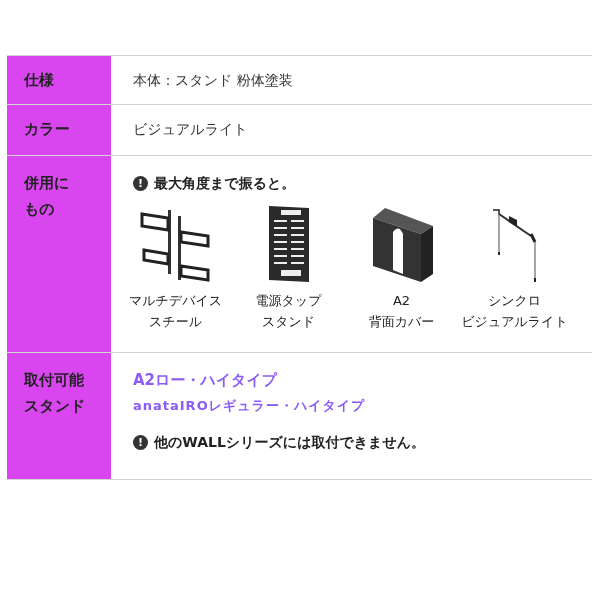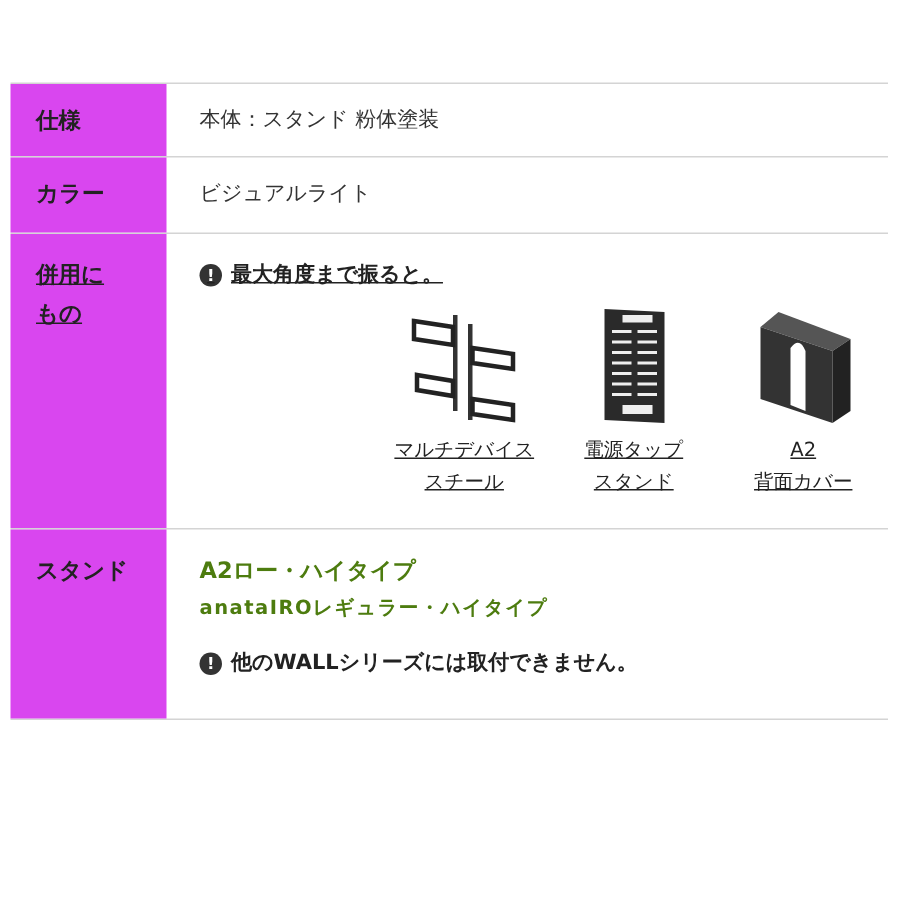--- a/index.html
+++ b/index.html
@@ -6,32 +6,32 @@
   body { width: 600px; height: 600px; position: relative; overflow: hidden;
          font-family: "DejaVu Sans", "Liberation Sans", sans-serif; color: #222; }
   .spec-table { position: absolute; left: 7px; top: 55px; width: 585px;
                 border-top: 1px solid #d4d4d4; }
   .row { display: flex; border-bottom: 1px solid #d4d4d4; box-sizing: border-box; }
   .label { width: 104px; background: #d946ef; box-sizing: border-box;
            padding: 14px 0 0 17px; font-weight: bold; font-size: 15px; line-height: 26px;
            color: #222; }
   .value { flex: 1; box-sizing: border-box; padding: 14px 0 0 22px; font-size: 14px;
            line-height: 26px; color: #333; }
-  .r1 { height: 49px; } .r2 { height: 51px; } .r3 { height: 197px; text-decoration: underline; }
+  .r1 { height: 49px; } .r2 { height: 51px; } .r3 { height: 197px; }
   .r4 { height: 127px; } .r5 { height: 105px; }
   .r1 .label, .r1 .value, .r2 .label, .r2 .value { padding-top: 11px; }
   .notice { display: flex; align-items: center; font-weight: bold; font-size: 14px; color: #222; }
   .notice .ex { width: 15px; height: 15px; border-radius: 50%; background: #333; color: #fff;
                 font-size: 11px; font-weight: bold; display: inline-flex; align-items: center;
                 justify-content: center; margin-right: 6px; line-height: 1; }
-  .items { display: flex; margin-top: 8px; margin-left: -14px; justify-content: flex-end; }
+  .items { display: flex; margin-top: 8px; margin-left: -14px; }
   .item { width: 113px; text-align: center; }
   .item .pic { height: 80px; display: flex; align-items: center; justify-content: center; }
   .item .cap { font-size: 13px; line-height: 21px; color: #222; margin-top: 6px; white-space: pre-line; }
-  .stand { font-weight: bold; font-size: 15px; line-height: 26px; color: #4d7c0f; }
+  .stand { font-weight: bold; font-size: 15px; line-height: 26px; color: #8b5cf6; }
   .stand.big { font-size: 13px; letter-spacing: 1px; }
   .r4 .notice { margin-top: 10px; }
   .r5 .value { line-height: 28px; padding-top: 10px; padding-right: 6px; }
 </style>
 </head>
 <body>
 
 <div class="spec-table">
 
   <div class="row r1">
@@ -104,27 +104,43 @@
             <svg width="66" height="80" viewBox="0 0 66 80">
               <path d="M4 14 L16 4 L64 22 L52 30 Z" fill="#555"></path>
               <path d="M4 14 L52 30 L52 78 L4 62 Z" fill="#333"></path>
               <path d="M52 30 L64 22 L64 70 L52 78 Z" fill="#222"></path>
               <path d="M24 28 Q30 20 34 30 L34 70 L24 66 Z" fill="#fff"></path>
             </svg>
           </div>
           <div class="cap"><span>A2</span><br><span>背面カバー</span></div>
         </div>
 
+        <div class="item">
+          <div class="pic">
+            <svg width="56" height="80" viewBox="0 0 56 80">
+              <path d="M6 6 L12 6 L12 10" stroke="#222" stroke-width="1.5" fill="none"></path>
+              <line x1="12" y1="10" x2="12" y2="50" stroke="#888" stroke-width="1.5"></line>
+              <line x1="12" y1="10" x2="44" y2="32" stroke="#333" stroke-width="2"></line>
+              <path d="M22 12 L30 16 L30 22 L22 18 Z" fill="#222"></path>
+              <path d="M44 30 L48 38" stroke="#222" stroke-width="3"></path>
+              <line x1="48" y1="38" x2="48" y2="76" stroke="#888" stroke-width="1.5"></line>
+              <rect x="11" y="48" width="2" height="3" fill="#222"></rect>
+              <rect x="47" y="74" width="2" height="4" fill="#222"></rect>
+            </svg>
+          </div>
+          <div class="cap"><span>シンクロ</span><br><span>ビジュアルライト</span></div>
+        </div>
 
       </div>
     </div>
   </div>
 
   <div class="row r4">
     <div class="label">
+      <div>取付可能</div>
       <div>スタンド</div>
     </div>
     <div class="value">
       <div class="stand">A2ロー・ハイタイプ</div>
       <div class="stand big">anataIROレギュラー・ハイタイプ</div>
       <div class="notice">
         <span class="ex">!</span>
         <span>他のWALLシリーズには取付できません。</span>
       </div>
     </div>

